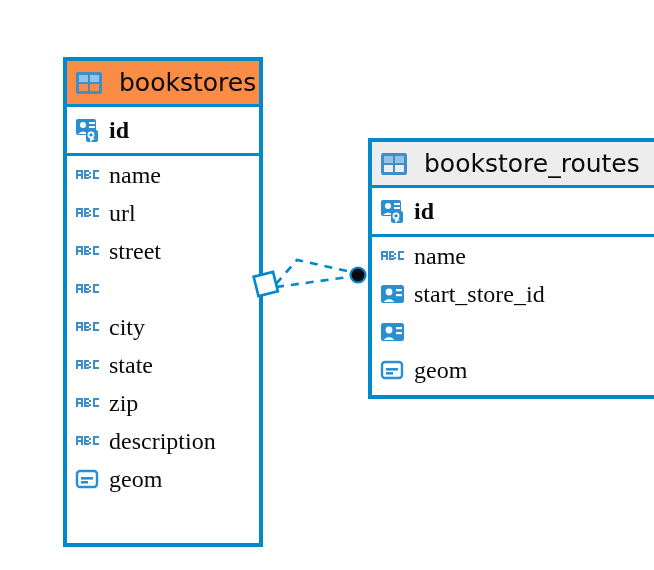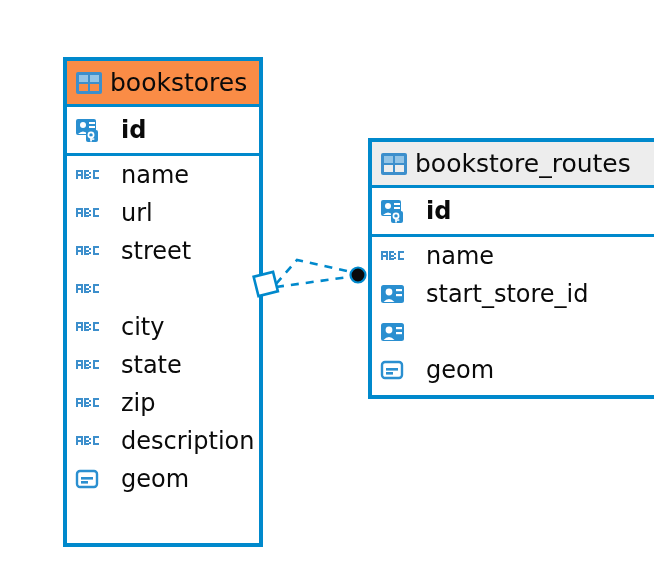--- a/index.html
+++ b/index.html
@@ -41,43 +41,44 @@
     width: 295px;
     height: 261px;
   }
 
   .entity-header {
     display: flex;
     align-items: center;
     box-sizing: border-box;
     height: 46px;
     padding-left: 8px;
-    gap: 7px;
+    gap: 16px;
     border-bottom: 3px solid #0089cc;
   }
   .entity-header.selected { background: #fa8c46; }
   .entity-header.plain    { background: #ededed; }
 
   .entity-title {
     font-size: 25px;
     color: #0a0a0a;
     line-height: 1;
     white-space: nowrap;
   }
 
   
   .pk-section { border-bottom: 3px solid #0089cc; }
 
   .field-row {
     display: flex;
     align-items: center;
-    gap: 20px;
+    gap: 8px;
     padding-left: 8px;
     height: 38px;
     box-sizing: border-box;
+    font-family: Liberation Serif, serif;
   }
   .field-row.pk { height: 46px; }
 
   .field-label {
     font-size: 24px;
     color: #0a0a0a;
     line-height: 1;
     white-space: nowrap;
   }
   .field-label.bold { font-weight: bold; }

